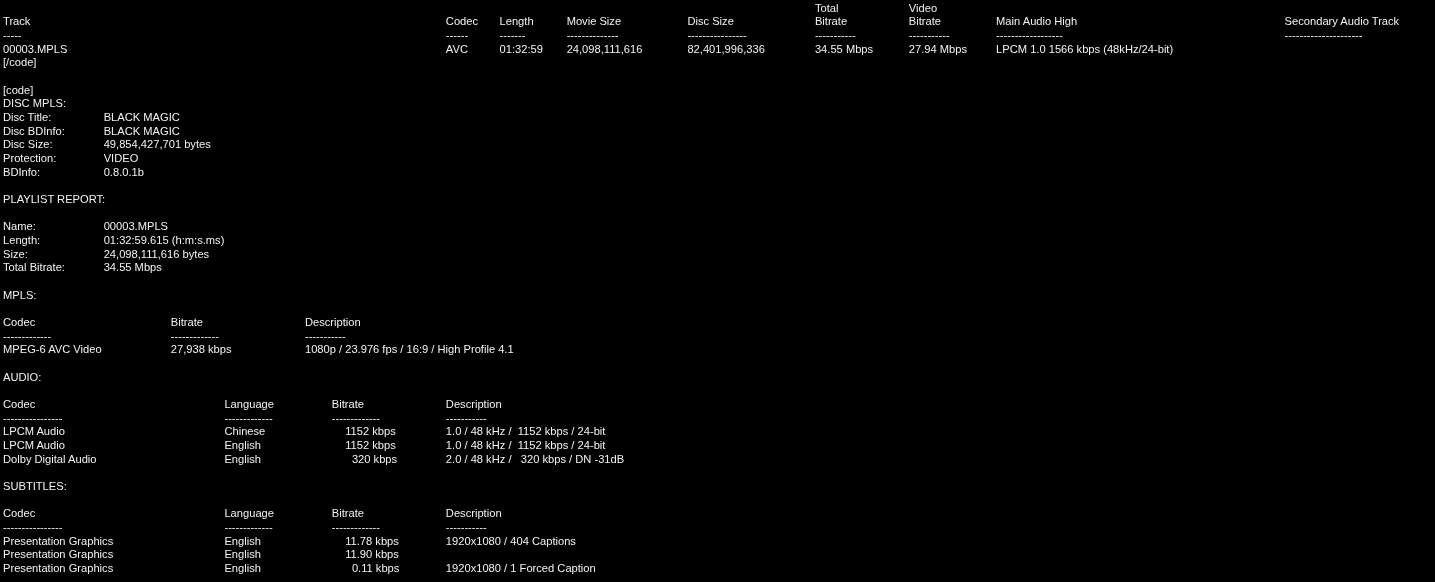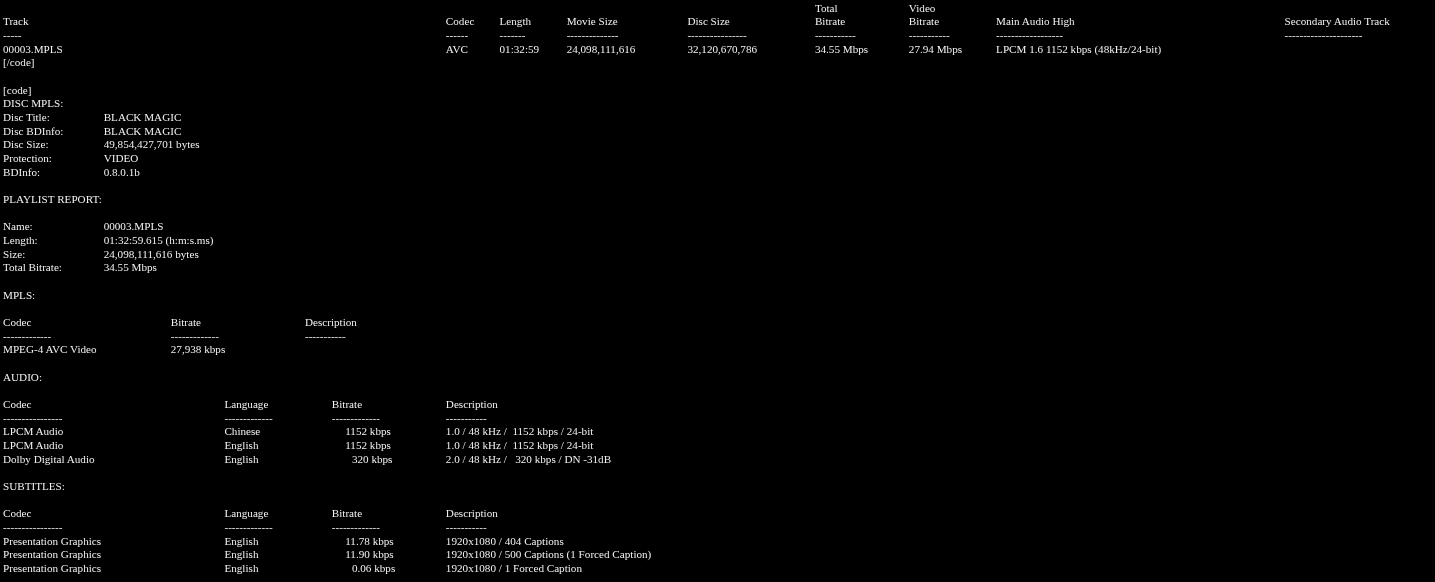--- a/index.html
+++ b/index.html
@@ -2,21 +2,21 @@
 <html style="--bg: #000000; --fg: #f2f2f2;"><head>
 <meta charset="utf-8">
 <style>
   :root { --bg:#000000; --fg:#f2f2f2; --cw:6.71px; --lh:13.67px; }
   * { margin:0; padding:0; box-sizing:border-box; }
   html,body { background:var(--bg); }
   body { width:1435px; height:582px; overflow:hidden; }
   #terminal {
     position:relative; width:1435px; height:582px;
     background:var(--bg); color:var(--fg);
-    font-family:Liberation Serif, serif;
+    font-family:Liberation Sans, sans-serif;
     font-size:11.15px; font-weight:normal;
   }
   .f {
     position:absolute; white-space:pre; line-height:12px;
     left:calc(3px + var(--c,0) * var(--cw));
     top:calc(1.5px + var(--r,0) * var(--lh));
   }
 </style>
 </head>
 <body>
@@ -43,24 +43,24 @@
   <span class="f" style="--r:2;--c:102">----------------</span>
   <span class="f" style="--r:2;--c:121">-----------</span>
   <span class="f" style="--r:2;--c:135">-----------</span>
   <span class="f" style="--r:2;--c:148">------------------</span>
   <span class="f" style="--r:2;--c:191">---------------------</span>
 
   <span class="f" style="--r:3;--c:0">00003.MPLS</span>
   <span class="f" style="--r:3;--c:66">AVC</span>
   <span class="f" style="--r:3;--c:74">01:32:59</span>
   <span class="f" style="--r:3;--c:84">24,098,111,616</span>
-  <span class="f" style="--r:3;--c:102">32,120,670,786</span>
+  <span class="f" style="--r:3;--c:102">82,401,996,336</span>
   <span class="f" style="--r:3;--c:121">34.55 Mbps</span>
   <span class="f" style="--r:3;--c:135">27.94 Mbps</span>
-  <span class="f" style="--r:3;--c:148">LPCM 1.6 1152 kbps (48kHz/24-bit)</span>
+  <span class="f" style="--r:3;--c:148">LPCM 1.0 1566 kbps (48kHz/24-bit)</span>
 
   <span class="f" style="--r:4;--c:0">[/code]</span>
 
   <span class="f" style="--r:6;--c:0">[code]</span>
   <span class="f" style="--r:7;--c:0">DISC MPLS:</span>
   <span class="f" style="--r:8;--c:0">Disc Title:</span>
   <span class="f" style="--r:8;--c:15">BLACK MAGIC</span>
   <span class="f" style="--r:9;--c:0">Disc BDInfo:</span>
   <span class="f" style="--r:9;--c:15">BLACK MAGIC</span>
   <span class="f" style="--r:10;--c:0">Disc Size:</span>
@@ -80,22 +80,23 @@
   <span class="f" style="--r:19;--c:0">Total Bitrate:</span>
   <span class="f" style="--r:19;--c:15">34.55 Mbps</span>
 
   <span class="f" style="--r:21;--c:0">MPLS:</span>
   <span class="f" style="--r:23;--c:0">Codec</span>
   <span class="f" style="--r:23;--c:25">Bitrate</span>
   <span class="f" style="--r:23;--c:45">Description</span>
   <span class="f" style="--r:24;--c:0">-------------</span>
   <span class="f" style="--r:24;--c:25">-------------</span>
   <span class="f" style="--r:24;--c:45">-----------</span>
-  <span class="f" style="--r:25;--c:0">MPEG-4 AVC Video</span>
+  <span class="f" style="--r:25;--c:0">MPEG-6 AVC Video</span>
   <span class="f" style="--r:25;--c:25">27,938 kbps</span>
+  <span class="f" style="--r:25;--c:45">1080p / 23.976 fps / 16:9 / High Profile 4.1</span>
 
   <span class="f" style="--r:27;--c:0">AUDIO:</span>
   <span class="f" style="--r:29;--c:0">Codec</span>
   <span class="f" style="--r:29;--c:33">Language</span>
   <span class="f" style="--r:29;--c:49">Bitrate</span>
   <span class="f" style="--r:29;--c:66">Description</span>
   <span class="f" style="--r:30;--c:0">----------------</span>
   <span class="f" style="--r:30;--c:33">-------------</span>
   <span class="f" style="--r:30;--c:49">-------------</span>
   <span class="f" style="--r:30;--c:66">-----------</span>
@@ -121,19 +122,18 @@
   <span class="f" style="--r:38;--c:33">-------------</span>
   <span class="f" style="--r:38;--c:49">-------------</span>
   <span class="f" style="--r:38;--c:66">-----------</span>
   <span class="f" style="--r:39;--c:0">Presentation Graphics</span>
   <span class="f" style="--r:39;--c:33">English</span>
   <span class="f" style="--r:39;--c:51">11.78 kbps</span>
   <span class="f" style="--r:39;--c:66">1920x1080 / 404 Captions</span>
   <span class="f" style="--r:40;--c:0">Presentation Graphics</span>
   <span class="f" style="--r:40;--c:33">English</span>
   <span class="f" style="--r:40;--c:51">11.90 kbps</span>
-  <span class="f" style="--r:40;--c:66">1920x1080 / 500 Captions (1 Forced Caption)</span>
   <span class="f" style="--r:41;--c:0">Presentation Graphics</span>
   <span class="f" style="--r:41;--c:33">English</span>
-  <span class="f" style="--r:41;--c:52">0.06 kbps</span>
+  <span class="f" style="--r:41;--c:52">0.11 kbps</span>
   <span class="f" style="--r:41;--c:66">1920x1080 / 1 Forced Caption</span>
 
 </div>
 
 </body></html>

